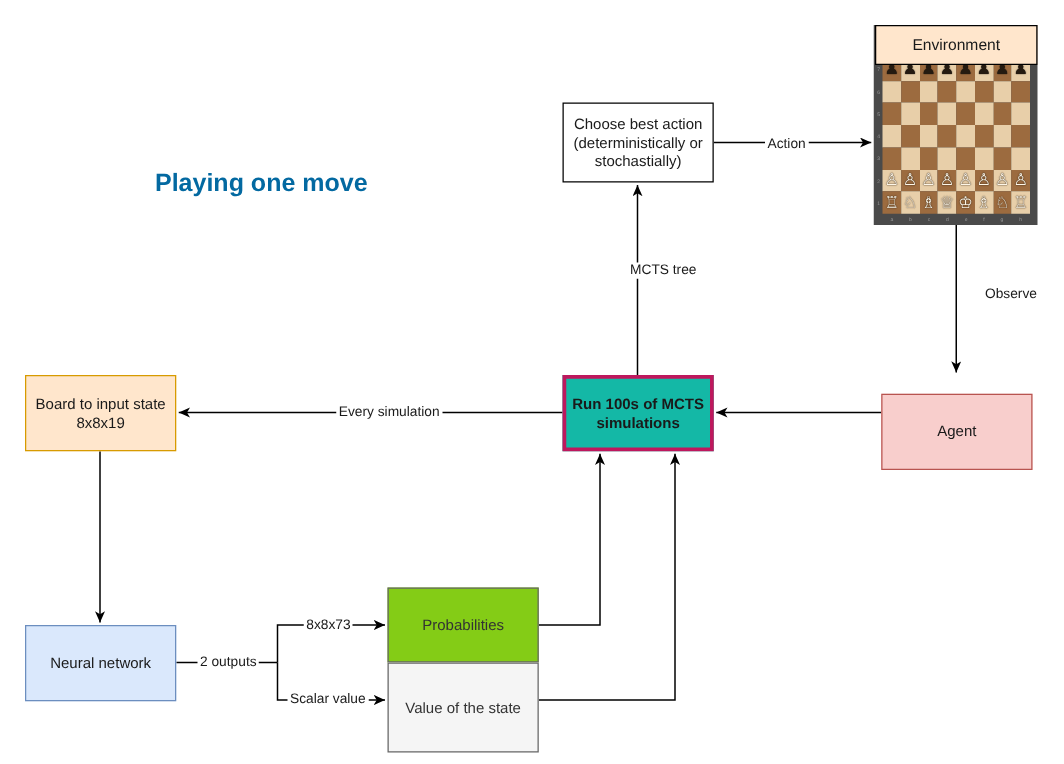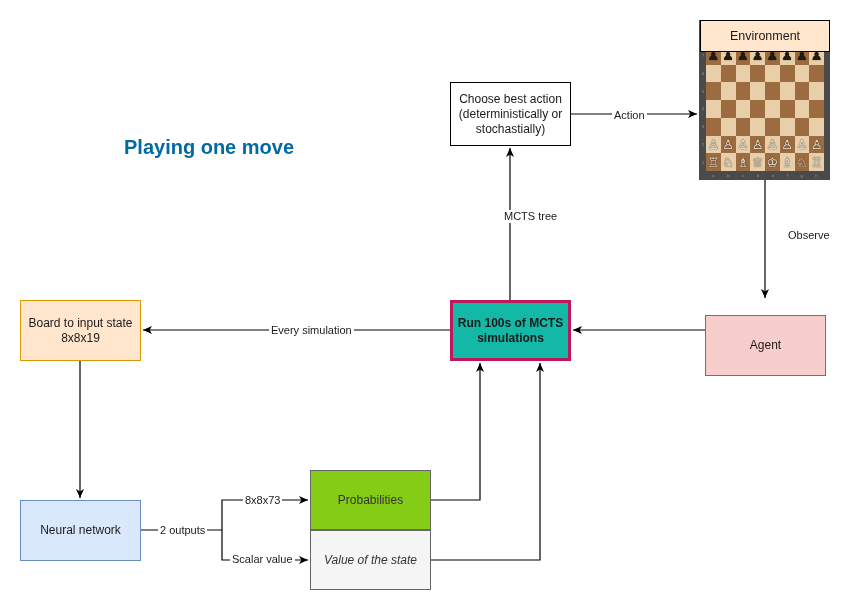--- a/index.html
+++ b/index.html
@@ -50,25 +50,24 @@
     background: #dae8fc;
     border: 1px solid #6c8ebf;
   }
   .node-probabilities {
     left: 310px; top: 470px; width: 121px; height: 60px;
     background: #84cc16;
     border: 1px solid #666666;
     color: #333333;
   }
   .node-value-state {
-    left: 310px; top: 530px; width: 121px; height: 60px;
+    left: 310px; top: 530px; width: 121px; height: 72px;
     background: #f5f5f5;
     border: 1px solid #666666;
     color: #333333;
-    font-style: italic;
   }
   .node-mcts {
     left: 450px; top: 300px; width: 121px; height: 61px;
     background: #14b8a6;
     border: 3px solid #be185d;
     font-weight: bold;
     font-size: 12px;
   }
   .node-choose-action {
     left: 450px; top: 82px; width: 121px; height: 64px;

